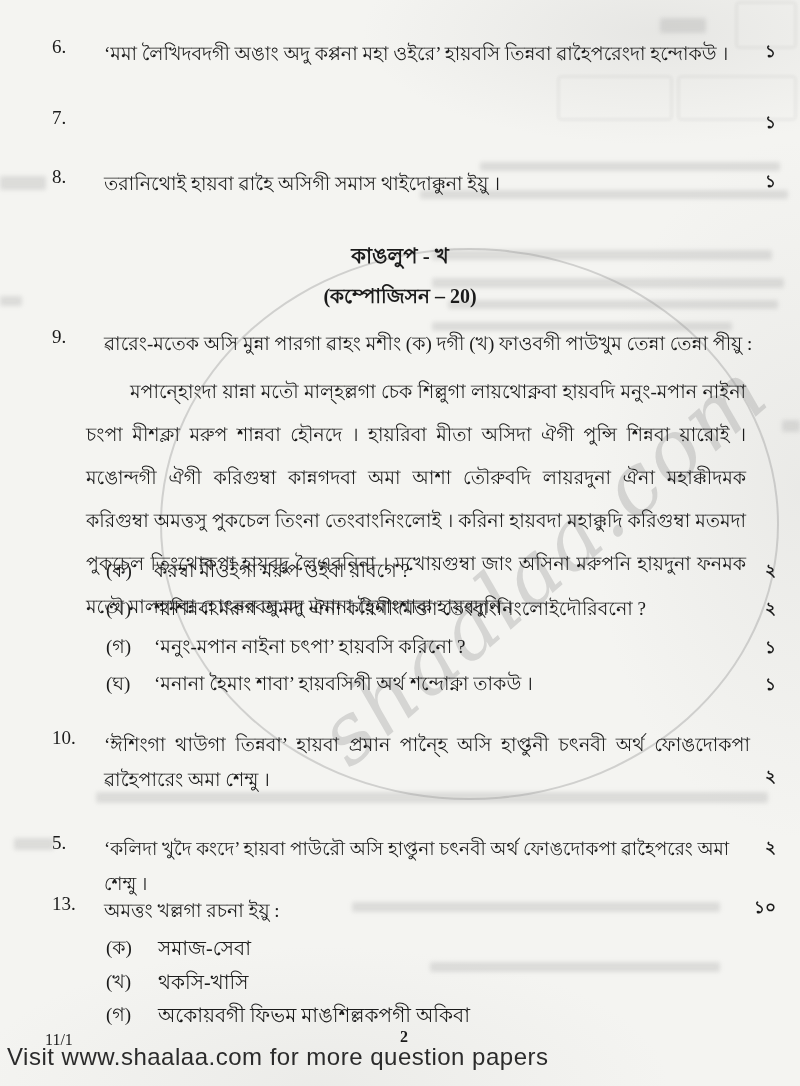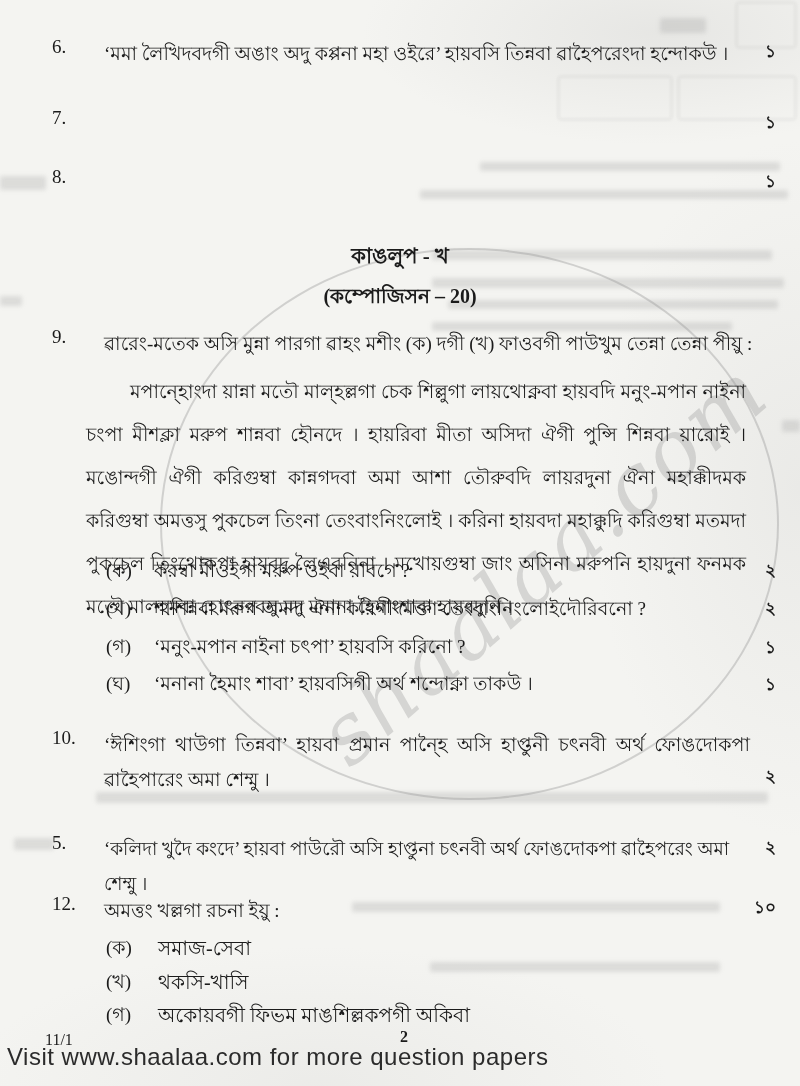--- a/index.html
+++ b/index.html
@@ -106,20 +106,21 @@
   </div>
   <div class="marks" style="top:38px">১</div>
 
   <div class="q" style="left:52px;top:107px;width:700px">
     <span class="qno">7.</span>
   </div>
   <div class="marks" style="top:109px">১</div>
 
   <div class="q" style="left:52px;top:166px;width:700px">
     <span class="qno">8.</span>
+    <span class="qtext">তরানিথোই হায়বা ৱাহৈ অসিগী সমাস থাইদোক্কুনা ইয়ু ।</span>
   </div>
   <div class="marks" style="top:168px">১</div>
 
   <div class="section-title" style="top:240px">কাঙলুপ - খ</div>
   <div class="section-title" style="top:281px;font-size:20px">(কম্পোজিসন – 20)</div>
 
   <div class="q" style="left:52px;top:326px;width:710px">
     <span class="qno">9.</span>
     <span class="qtext">ৱারেং-মতেক অসি মুন্না পারগা ৱাহং মশীং (ক) দগী (খ) ফাওবগী পাউখুম তেন্না তেন্না পীয়ু :</span>
   </div>
@@ -156,21 +157,21 @@
   </div>
   <div class="marks" style="top:763px">২</div>
 
   <div class="q" style="left:52px;top:832px;width:698px">
     <span class="qno">5.</span>
     <span class="qtext" style="font-size:18.5px;width:646px">‘কলিদা খুদৈ কংদে’ হায়বা পাউরৌ অসি হাপ্তুনা চৎনবী অর্থ ফোঙদোকপা ৱাহৈপরেং অমা শেম্মু ।</span>
   </div>
   <div class="marks" style="top:834px">২</div>
 
   <div class="q" style="left:52px;top:893px;width:698px">
-    <span class="qno">12.</span>
+    <span class="qno">13.</span>
     <span class="qtext">অমত্তং খল্লগা রচনা ইয়ু :</span>
   </div>
   <div class="marks" style="top:894px">১০</div>
 
   <div class="opt" style="top:933px">
     <span class="lbl">(ক)</span>
     <span class="txt">সমাজ-সেবা</span>
   </div>
   <div class="opt" style="top:967px">
     <span class="lbl">(খ)</span>

